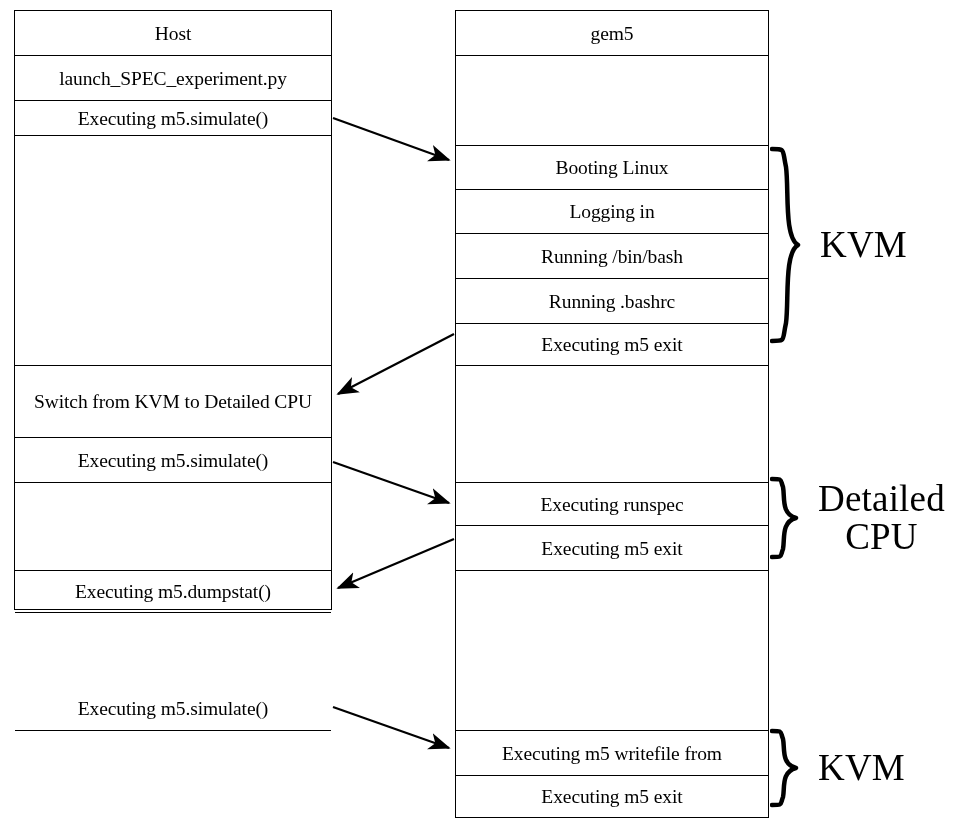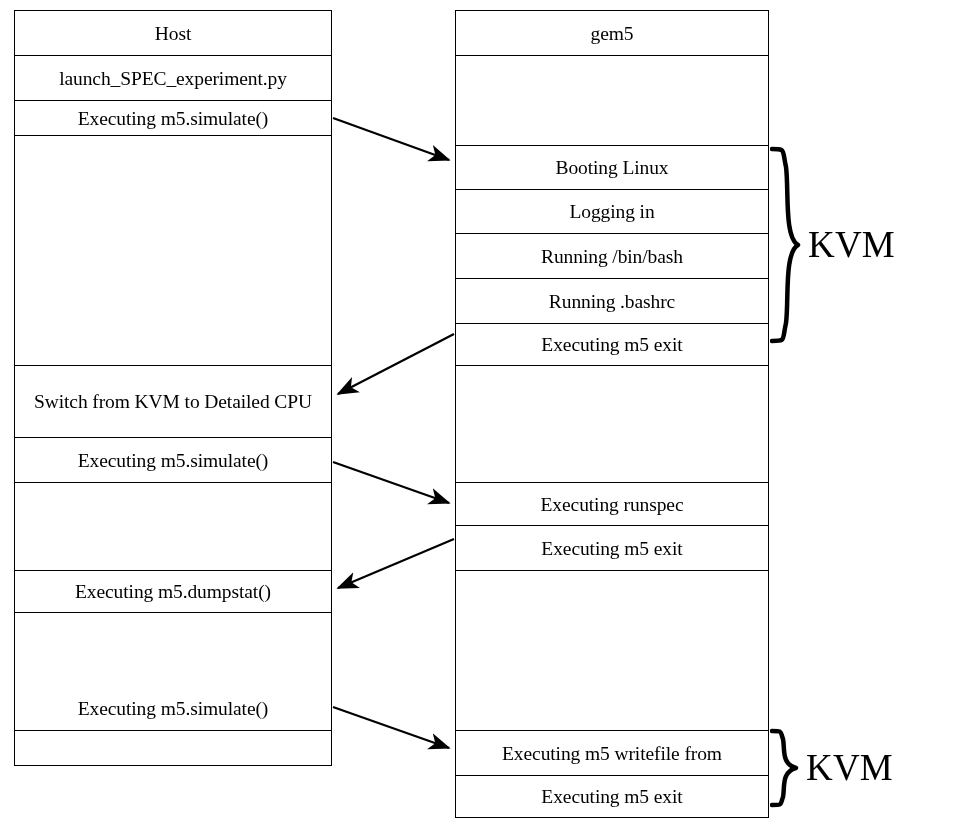--- a/index.html
+++ b/index.html
@@ -54,39 +54,39 @@
     display: flex;
     align-items: center;
   }
   .brace-svg {
     display: block;
   }
   .brace-text {
     font-size: 37px;
     line-height: 1.04;
     white-space: pre-line;
-    margin-left: 6px;
+    margin-left: 18px;
     letter-spacing: 0.2px;
     text-align: center;
   }
   .arrow-layer {
     position: absolute;
     left: 0;
     top: 0;
     width: 975px;
     height: 832px;
     pointer-events: none;
   }
 </style>
 </head>
 <body>
 
 <div id="canvas">
 
-  <div class="column" style="left:14px; top:10px; width:318px; height:756px;">
+  <div class="column" style="left:14px; top:10px; width:318px; height:600px;">
 
     <div class="row" style="top:0px; height:45px;">
       <span class="row-label">Host</span>
     </div>
 
     <div class="row" style="top:45px; height:45px;">
       <span class="row-label">launch_SPEC_experiment.py</span>
     </div>
 
     <div class="row" style="top:90px; height:35px;">
@@ -178,20 +178,27 @@
     </div>
   </div>
 
   <div class="brace-group" style="left:770px; top:145px; height:200px;">
     <svg class="brace-svg" width="32" height="200" viewBox="0 0 32 200">
       <path d="M 2 4 C 16 4 12 4 16 22 C 19 44 14 92 28 100 C 14 108 19 156 16 178 C 12 196 16 196 2 196" fill="none" stroke="#000000" stroke-width="4.5" stroke-linecap="round" stroke-linejoin="round"></path>
     </svg>
     <span class="brace-text">KVM</span>
   </div>
 
+  <div class="brace-group" style="left:770px; top:476px; height:84px;">
+    <svg class="brace-svg" width="30" height="84" viewBox="0 0 30 84">
+      <path d="M 2 3 C 13 3 10 3 13 11 C 15 21 11 38 26 42 C 11 46 15 63 13 73 C 10 81 13 81 2 81" fill="none" stroke="#000000" stroke-width="4.5" stroke-linecap="round" stroke-linejoin="round"></path>
+    </svg>
+    <span class="brace-text">Detailed
+CPU</span>
+  </div>
 
   <div class="brace-group" style="left:770px; top:728px; height:80px;">
     <svg class="brace-svg" width="30" height="80" viewBox="0 0 30 80">
       <path d="M 2 3 C 13 3 10 3 13 11 C 15 20 11 36 26 40 C 11 44 15 60 13 69 C 10 77 13 77 2 77" fill="none" stroke="#000000" stroke-width="4.5" stroke-linecap="round" stroke-linejoin="round"></path>
     </svg>
     <span class="brace-text">KVM</span>
   </div>
 
   <svg class="arrow-layer" viewBox="0 0 975 832">
     <defs>

